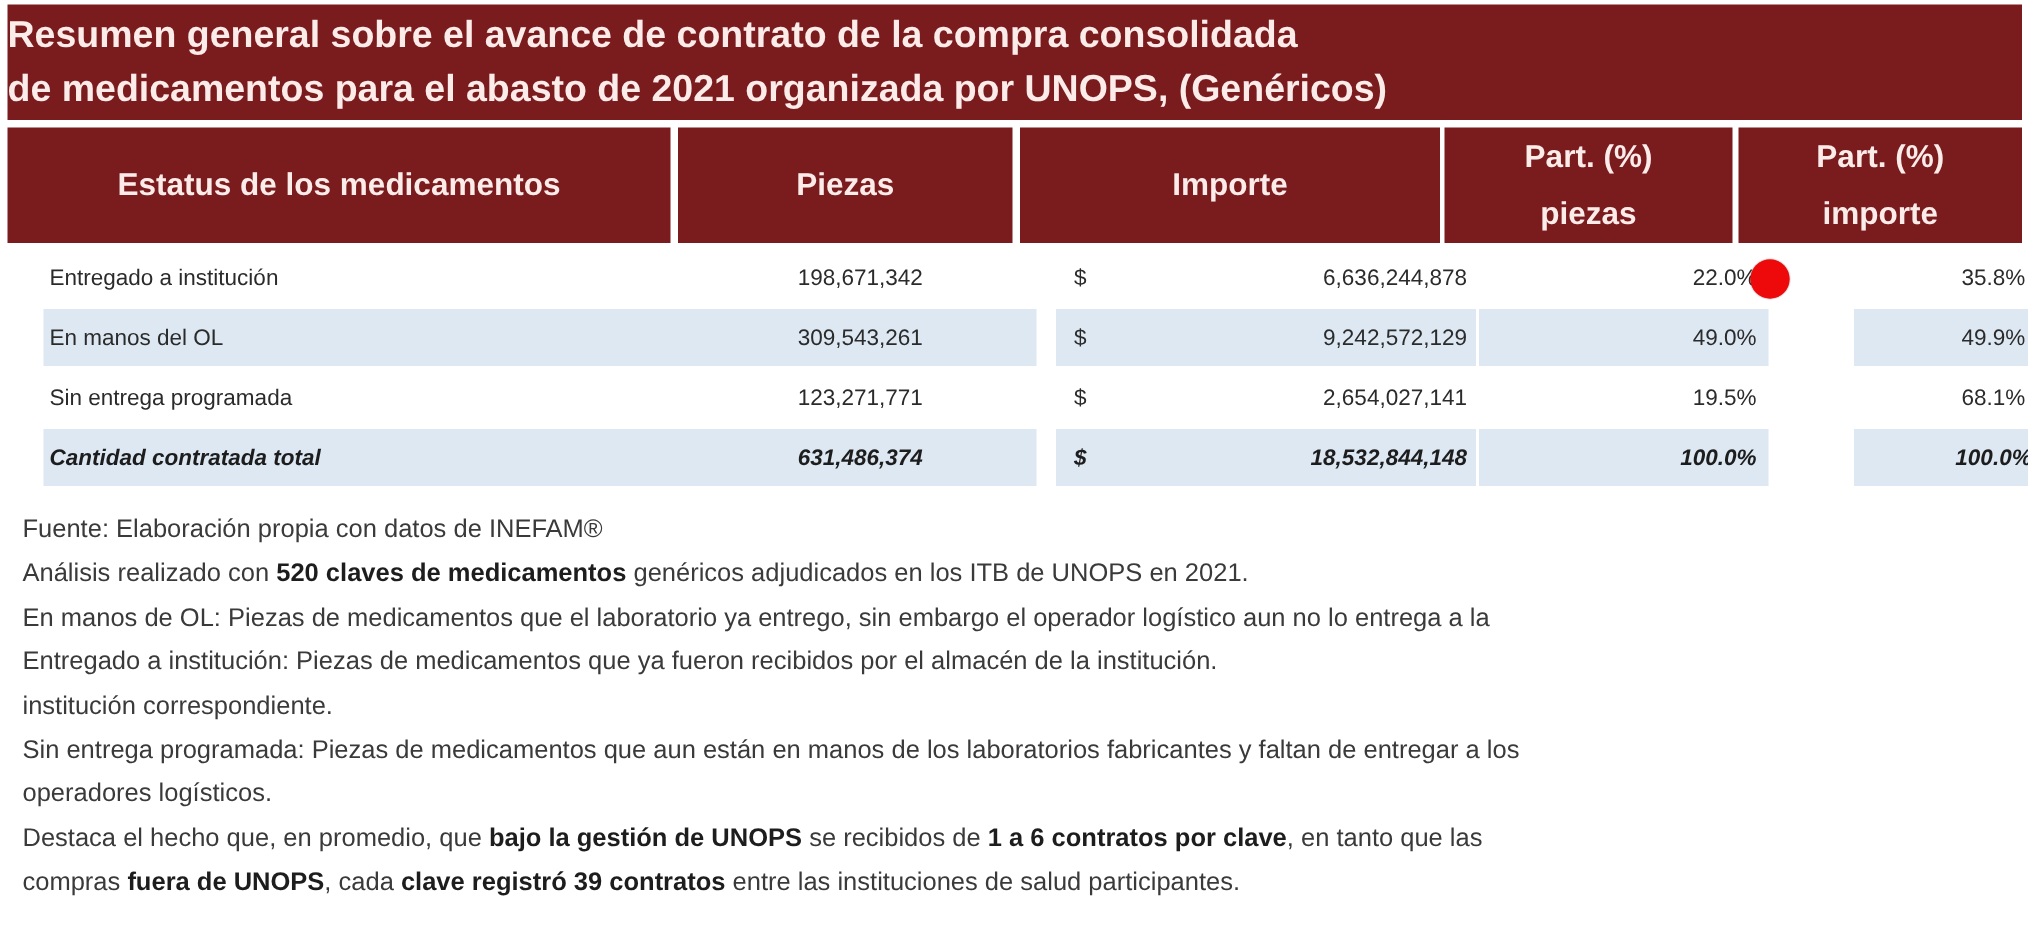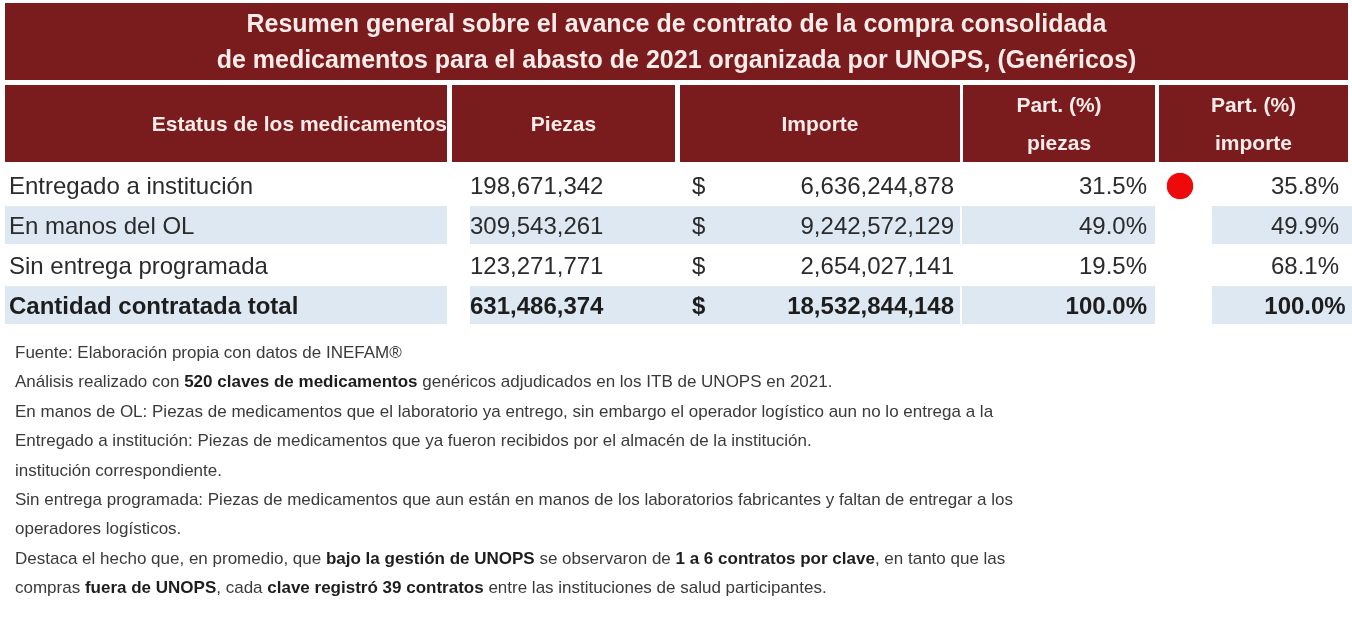--- a/index.html
+++ b/index.html
@@ -1,53 +1,53 @@
 <!DOCTYPE html>
 <html><head>
 <meta charset="utf-8">
 <style>
   html, body { margin: 0; padding: 0; background: #ffffff; }
   body { width: 1352px; height: 620px; position: relative; overflow: hidden;
          font-family: "Liberation Sans", "DejaVu Sans", sans-serif; color: #2b2b2b; }
   .title-band { position: absolute; left: 5px; top: 3px; width: 1343px; height: 77px;
                 background: #7a1c1e; color: #fbecea; font-weight: bold; font-size: 25px;
-                text-align: center; line-height: 36px; padding-top: 2px; box-sizing: border-box; }
+                text-align: left; line-height: 36px; padding-top: 2px; box-sizing: border-box; }
   .title-band div { white-space: nowrap; }
   .hdr { position: absolute; top: 85px; height: 77px; background: #7a1c1e; color: #fbecea;
          font-weight: bold; font-size: 21px; display: flex; align-items: center;
          justify-content: center; text-align: center; line-height: 38px; box-sizing: border-box; }
   .hdr.two { flex-direction: column; }
   .row { position: absolute; left: 5px; width: 1343px; height: 40px; }
   .row.alt .cell { background: #dde8f3; }
-  .cell { position: absolute; top: 0; height: 38px; line-height: 40px; font-size: 24px;
-          white-space: nowrap; box-sizing: border-box; }
+  .cell { position: absolute; top: 0; height: 38px; line-height: 40px; font-size: 15px;
+          white-space: nowrap; box-sizing: border-box; margin-left: 24px; }
   .row.total .cell { font-weight: bold; color: #1d1d1d; }
   .c1 { left: 0; width: 442px; padding-left: 4px; }
-  .c2 { left: 465px; width: 223px; text-align: left; padding-right: 12px; }
+  .c2 { left: 439px; width: 223px; text-align: center; padding-right: 12px; }
   .c3 { left: 675px; width: 280px; }
   .c3 .dollar { position: absolute; left: 12px; }
   .c3 .amt { position: absolute; right: 6px; }
   .c4 { left: 957px; width: 193px; text-align: right; padding-right: 8px; }
   .c5 { left: 1207px; width: 190px; text-align: center; padding-right: 4px; }
   .red-dot { position: absolute; left: 1167px; top: 173px; width: 26px; height: 26px;
              border-radius: 50%; background: #ee0a0a; box-shadow: 0 0 1px #9a0000; }
   .notes { position: absolute; left: 15px; top: 338px; width: 1330px; font-size: 17px;
            line-height: 29.4px; color: #3a3a3a; }
   .notes p { margin: 0; white-space: nowrap; }
   .notes b { color: #1d1d1d; }
 </style>
 </head>
 <body>
 
 <div class="title-band">
   <div>Resumen general sobre el avance de contrato de la compra consolidada</div>
   <div>de medicamentos para el abasto de 2021 organizada por UNOPS, (Genéricos)</div>
 </div>
 
-<div class="hdr" style="left:5px;width:442px;justify-content:flex-end;">
+<div class="hdr" style="left:5px;width:442px;">
   <span>Estatus de los medicamentos</span>
 </div>
 <div class="hdr" style="left:452px;width:223px;">
   <span>Piezas</span>
 </div>
 <div class="hdr" style="left:680px;width:280px;">
   <span>Importe</span>
 </div>
 <div class="hdr two" style="left:963px;width:192px;">
   <span>Part. (%)</span>
@@ -58,21 +58,21 @@
   <span>importe</span>
 </div>
 
 <div class="row" style="top:166px;">
   <div class="cell c1">Entregado a institución</div>
   <div class="cell c2">198,671,342</div>
   <div class="cell c3">
     <span class="dollar">$</span>
     <span class="amt">6,636,244,878</span>
   </div>
-  <div class="cell c4">31.5%</div>
+  <div class="cell c4">22.0%</div>
   <div class="cell c5">35.8%</div>
 </div>
 
 <div class="row alt" style="top:206px;">
   <div class="cell c1">En manos del OL</div>
   <div class="cell c2">309,543,261</div>
   <div class="cell c3">
     <span class="dollar">$</span>
     <span class="amt">9,242,572,129</span>
   </div>
@@ -84,36 +84,36 @@
   <div class="cell c1">Sin entrega programada</div>
   <div class="cell c2">123,271,771</div>
   <div class="cell c3">
     <span class="dollar">$</span>
     <span class="amt">2,654,027,141</span>
   </div>
   <div class="cell c4">19.5%</div>
   <div class="cell c5">68.1%</div>
 </div>
 
-<div class="row alt total" style="top:286px;">
+<div class="row alt total" style="top:286px;font-style:italic;">
   <div class="cell c1">Cantidad contratada total</div>
   <div class="cell c2">631,486,374</div>
   <div class="cell c3">
     <span class="dollar">$</span>
     <span class="amt">18,532,844,148</span>
   </div>
   <div class="cell c4">100.0%</div>
   <div class="cell c5">100.0%</div>
 </div>
 
 <div class="red-dot"></div>
 
 <div class="notes">
   <p>Fuente: Elaboración propia con datos de INEFAM®</p>
   <p><span>Análisis realizado con </span><b>520 claves de medicamentos</b><span> genéricos adjudicados en los ITB de UNOPS en 2021.</span></p>
   <p>En manos de OL: Piezas de medicamentos que el laboratorio ya entrego, sin embargo el operador  logístico aun no lo entrega a la</p>
   <p>Entregado a institución: Piezas de medicamentos que ya fueron recibidos por el almacén de la institución.</p>
   <p>institución correspondiente.</p>
   <p>Sin entrega programada: Piezas de medicamentos que aun están en manos de los laboratorios fabricantes y faltan de entregar a los</p>
   <p>operadores  logísticos.</p>
-  <p><span>Destaca el hecho que, en promedio, que </span><b>bajo la gestión de UNOPS</b><span> se observaron de </span><b>1 a 6 contratos por clave</b><span>, en tanto que las</span></p>
+  <p><span>Destaca el hecho que, en promedio, que </span><b>bajo la gestión de UNOPS</b><span> se recibidos de </span><b>1 a 6 contratos por clave</b><span>, en tanto que las</span></p>
   <p><span>compras </span><b>fuera de UNOPS</b><span>, cada </span><b>clave registró 39 contratos</b><span> entre las instituciones de salud participantes.</span></p>
 </div>
 
 </body></html>

